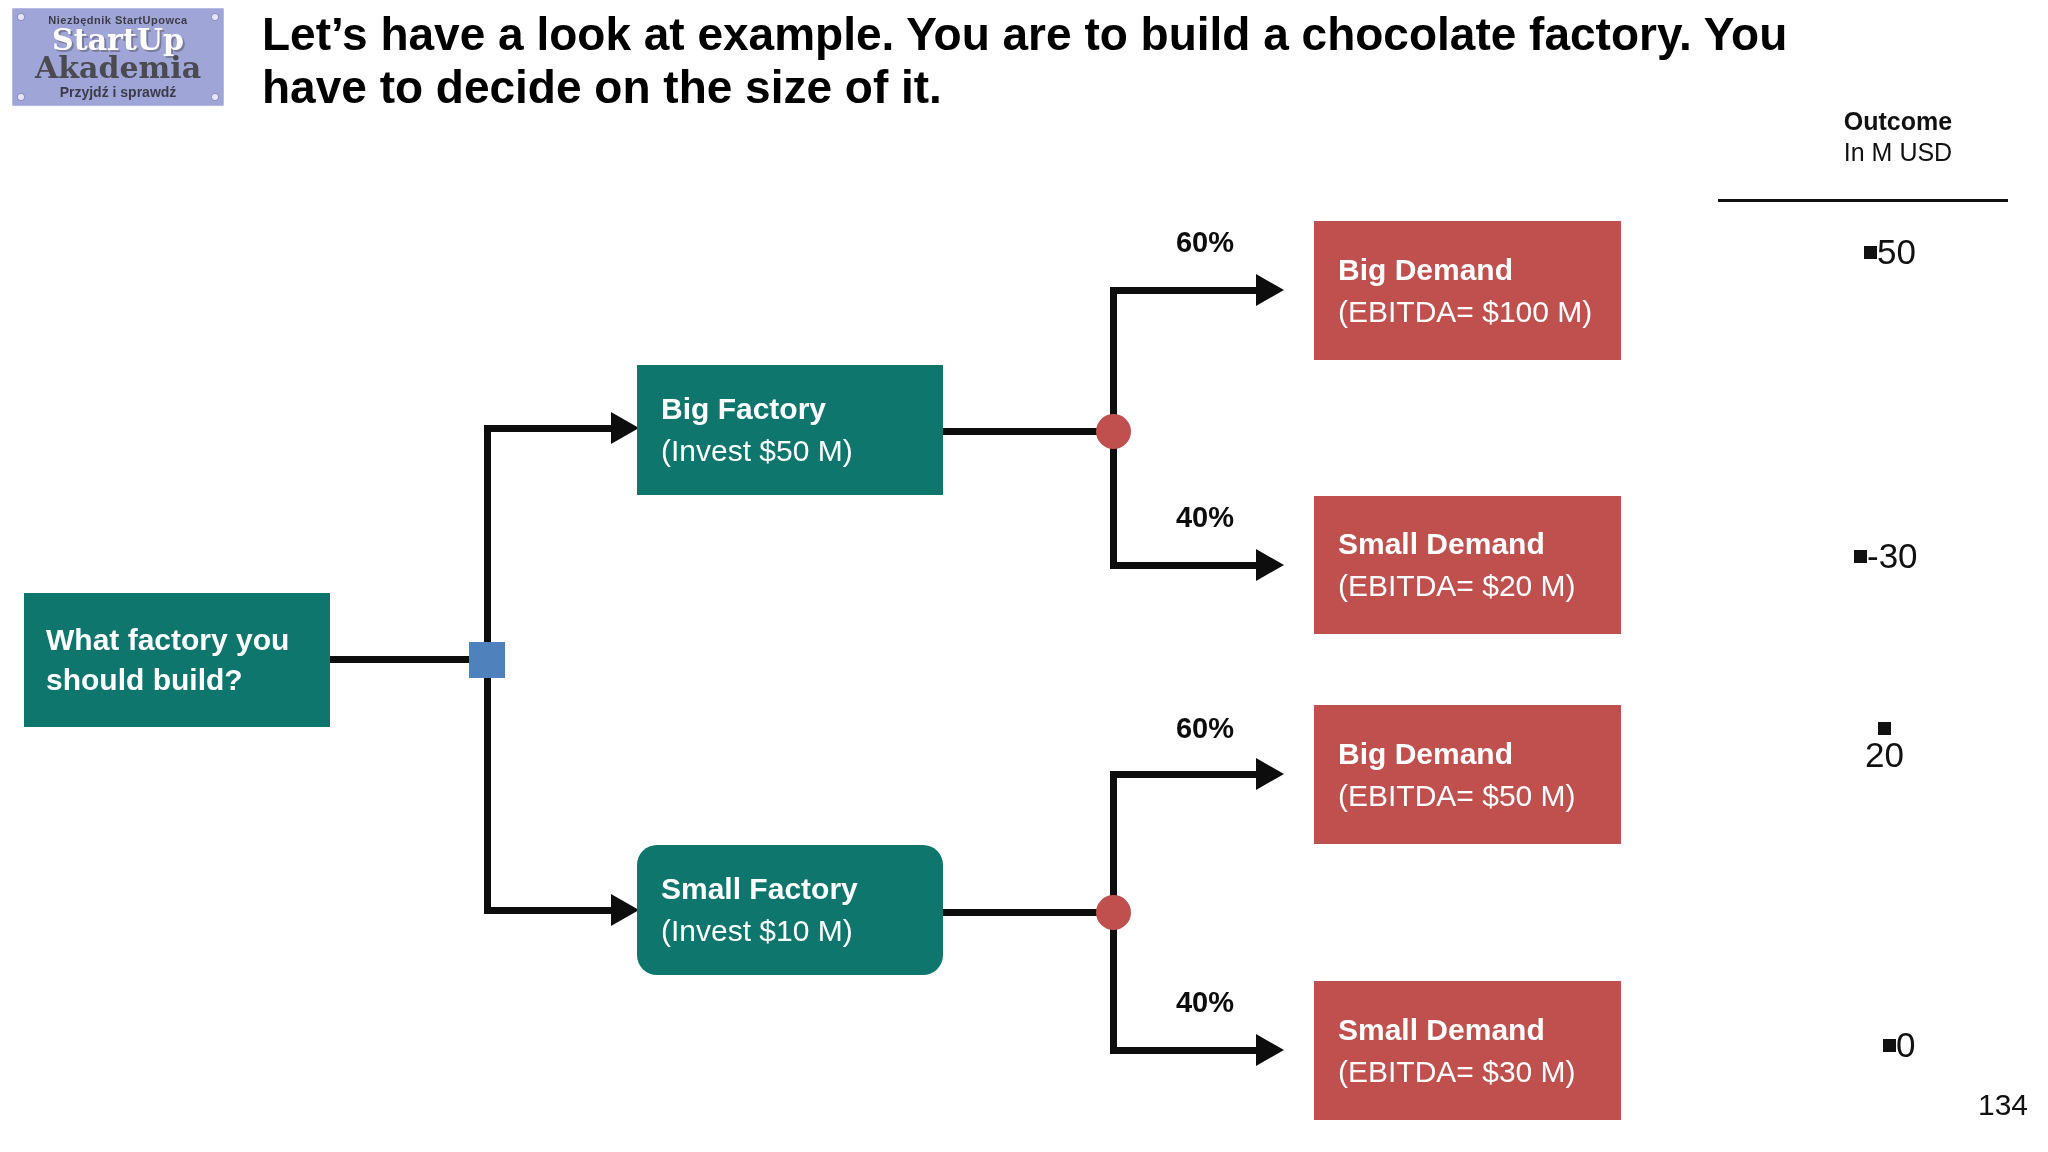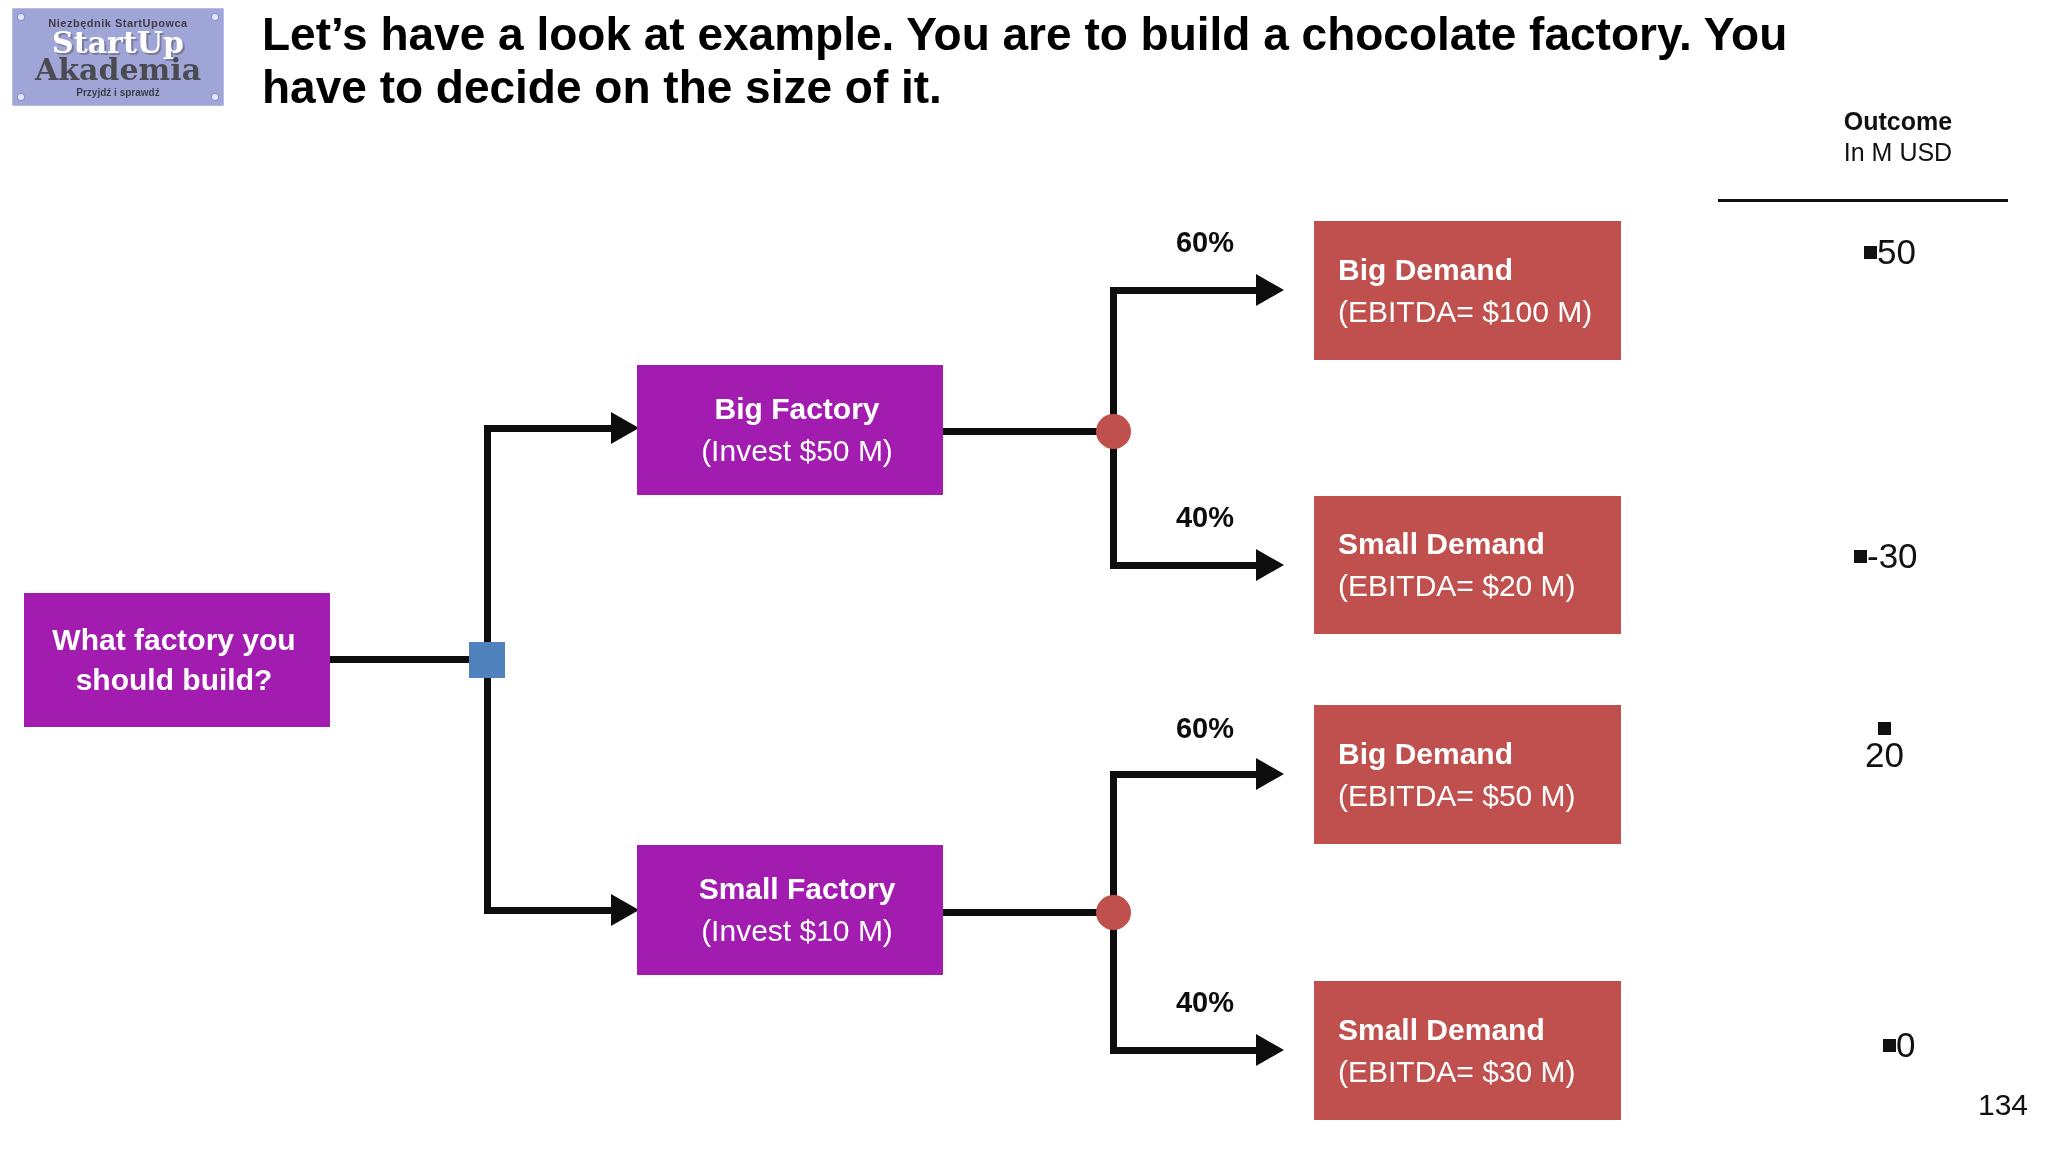--- a/index.html
+++ b/index.html
@@ -17,21 +17,21 @@
   }
   .logo-tag-top { font-size:11px; font-weight:bold; color:#3c3c46; letter-spacing:0.5px; }
   .logo-name-top {
     font-family:"DejaVu Serif", serif; font-weight:bold; font-size:30px; color:#ffffff;
     line-height:0.95; text-shadow:2px 2px 0 rgba(90,90,100,0.55);
   }
   .logo-name-bottom {
     font-family:"DejaVu Serif", serif; font-weight:bold; font-size:30px; color:#4a4a50;
     line-height:0.95; margin-top:-1px;
   }
-  .logo-tag-bottom { font-size:10px; font-weight:bold; color:#3c3c46; margin-top:2px; }
+  .logo-tag-bottom { font-size:14px; font-weight:bold; color:#3c3c46; margin-top:2px; }
   .screw { position:absolute; width:6px; height:6px; border-radius:50%; background:#e4e6f7; box-shadow:0 0 0 1px #8d92c9; }
   .screw.tl { left:6px; top:6px; } .screw.tr { right:6px; top:6px; }
   .screw.bl { left:6px; bottom:6px; } .screw.br { right:6px; bottom:6px; }
 
   
   .title {
     position:absolute; left:237px; top:8px; width:1720px;
     color:#000000; font-size:46px; font-weight:bold; line-height:1.16;margin-left:25px;
   }
 
@@ -68,25 +68,25 @@
   .chance1 { left:1096px; top:414px; }
   .chance2 { left:1096px; top:895px; }
 
   
   .nodebox {
     position:absolute; display:flex; flex-direction:column; justify-content:center;
     padding-left:24px; padding-right:10px; box-sizing:border-box;
     color:#ffffff; font-size:30px; line-height:1.4;
   }
   .nodebox .bt { font-weight:bold; }
-  .blue { background:#a21caf;text-align:center; }
+  .blue { background:#0f766e; }
   .red  { background:#c0504d;margin-left:32px; }
   .box-root { left:24px; top:593px; width:306px; height:134px; font-weight:bold; padding-left:22px; padding-right:28px; line-height:1.35; }
   .box-bf { left:637px; top:365px; width:306px; height:130px; }
-  .box-sf { left:637px; top:845px; width:306px; height:130px; }
+  .box-sf { left:637px; top:845px; width:306px; height:130px;border-radius:20px; }
   .box-d1 { left:1282px; top:221px; width:307px; height:139px; }
   .box-d2 { left:1282px; top:496px; width:307px; height:138px; }
   .box-d3 { left:1282px; top:705px; width:307px; height:139px; }
   .box-d4 { left:1282px; top:981px; width:307px; height:139px; }
 
   
   .prob { position:absolute; width:100px; text-align:center; font-size:29px; font-weight:bold; color:#0d0d0d; }
   .prob1 { left:1155px; top:226px; }
   .prob2 { left:1155px; top:501px; }
   .prob3 { left:1155px; top:712px; }

